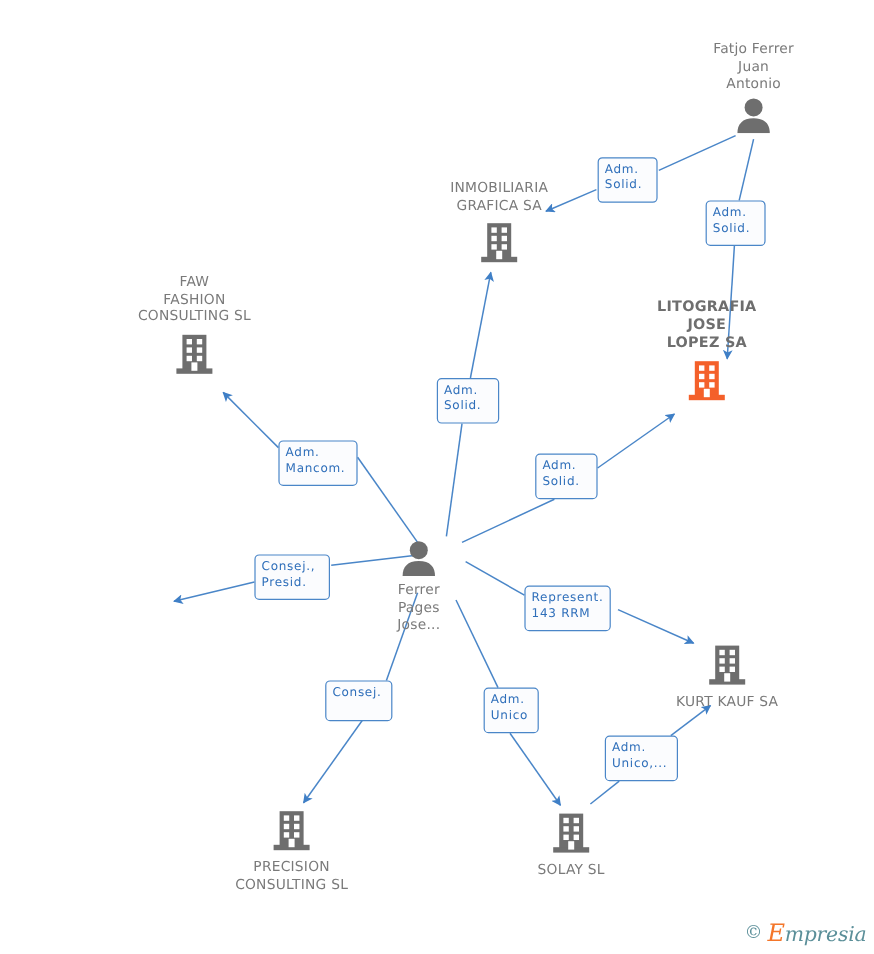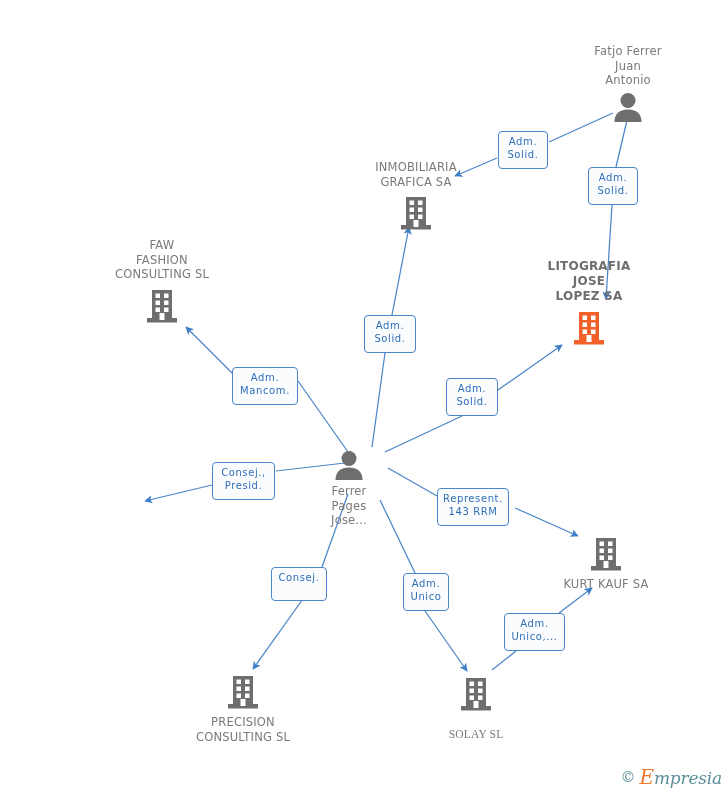--- a/index.html
+++ b/index.html
@@ -42,33 +42,33 @@
     font-weight: bold;
     font-size: 12px;
     line-height: 15px;
   }
   .node-icon {
     display: block;
     margin: 1px auto 0 auto;
     line-height: 0;
   }
   .node.below .node-icon { margin-top: 2px; }
-  .node.above .node-label { margin-top: 13px; }
+  .node.above .node-label { margin-top: 2px; }
 
   .edge-label {
     position: absolute;
     box-sizing: border-box;
     background: #fbfcfe;
     border: 1px solid #4a86c8;
     border-radius: 4px;
     color: #2f6fba;
     font-size: 10px;
     line-height: 13px;
     letter-spacing: 0.6px;
-    text-align: center;
+    text-align: left;
     padding: 3px 5px 4px 5px;
     white-space: pre-line;
     box-shadow: 0 0 0 0 rgba(0,0,0,0);
   }
   .watermark {
     position: absolute;
     right: 6px;
     bottom: 6px;
     display: flex;
     align-items: center;
@@ -240,21 +240,21 @@
         <rect x="3" y="30" width="30" height="4.5" fill="#6e6e6e"></rect>
         <rect x="11.5" y="5.5" width="4.5" height="4.5" fill="#ffffff"></rect>
         <rect x="20" y="5.5" width="4.5" height="4.5" fill="#ffffff"></rect>
         <rect x="11.5" y="12.5" width="4.5" height="4.5" fill="#ffffff"></rect>
         <rect x="20" y="12.5" width="4.5" height="4.5" fill="#ffffff"></rect>
         <rect x="11.5" y="19.5" width="4.5" height="4.5" fill="#ffffff"></rect>
         <rect x="20" y="19.5" width="4.5" height="4.5" fill="#ffffff"></rect>
         <rect x="15.5" y="25" width="5" height="7" fill="#ffffff"></rect>
       </svg>
     </div>
-    <div class="node-label" style="margin-top:13px;font-family:Liberation Serif, serif;">SOLAY SL</div>
+    <div class="node-label" style="margin-top:3px;">SOLAY SL</div>
   </div>
 
   <div class="node below" style="left:606px; top:534px;">
     <div class="node-icon">
       <svg width="36" height="38" viewBox="0 0 36 38">
         <rect x="8" y="2" width="20" height="30" fill="#6e6e6e"></rect>
         <rect x="3" y="30" width="30" height="4.5" fill="#6e6e6e"></rect>
         <rect x="11.5" y="5.5" width="4.5" height="4.5" fill="#ffffff"></rect>
         <rect x="20" y="5.5" width="4.5" height="4.5" fill="#ffffff"></rect>
         <rect x="11.5" y="12.5" width="4.5" height="4.5" fill="#ffffff"></rect>

